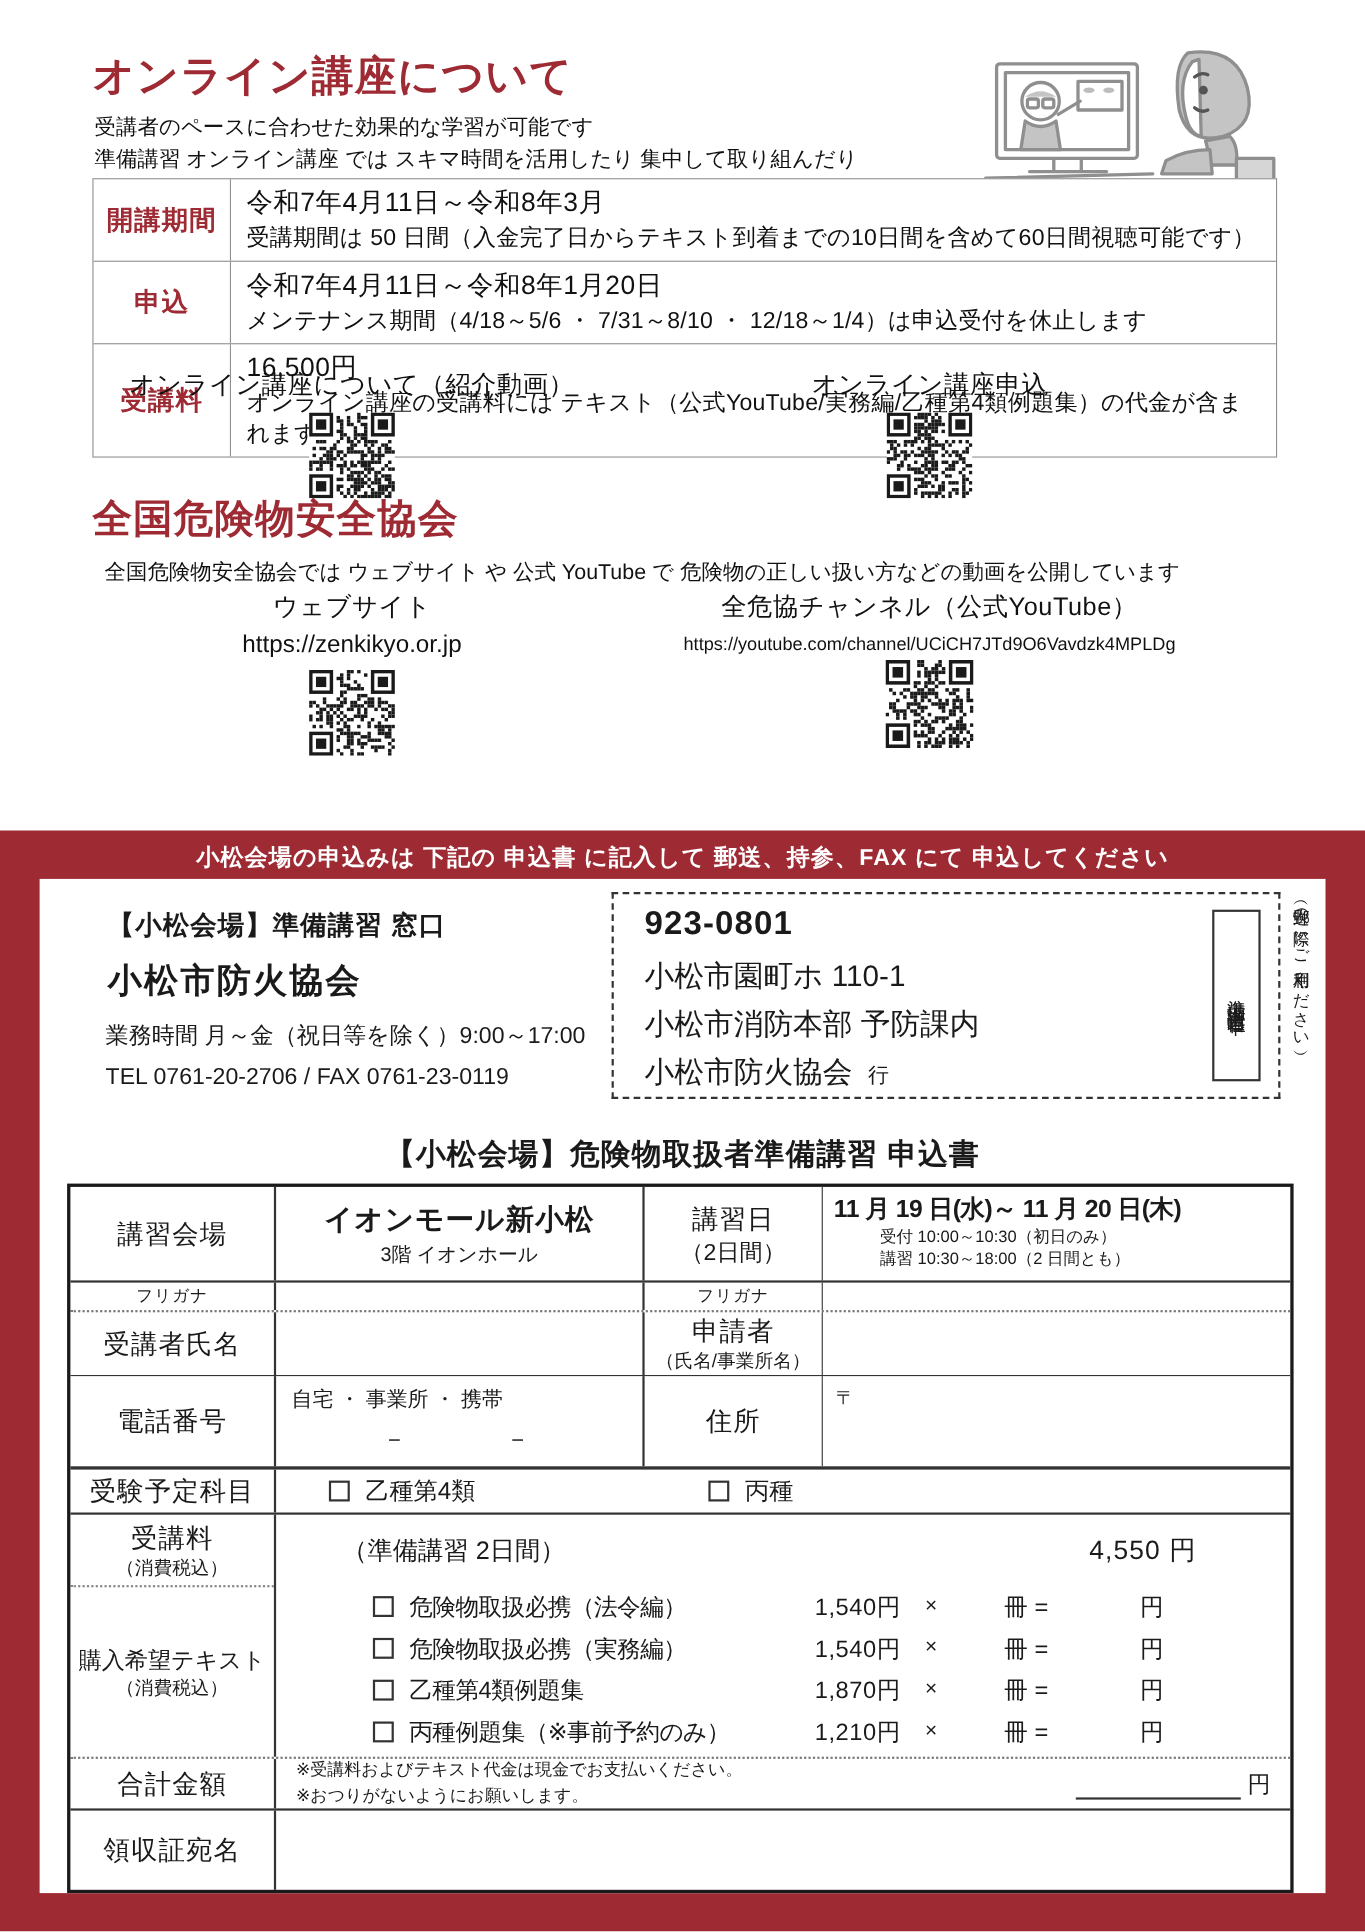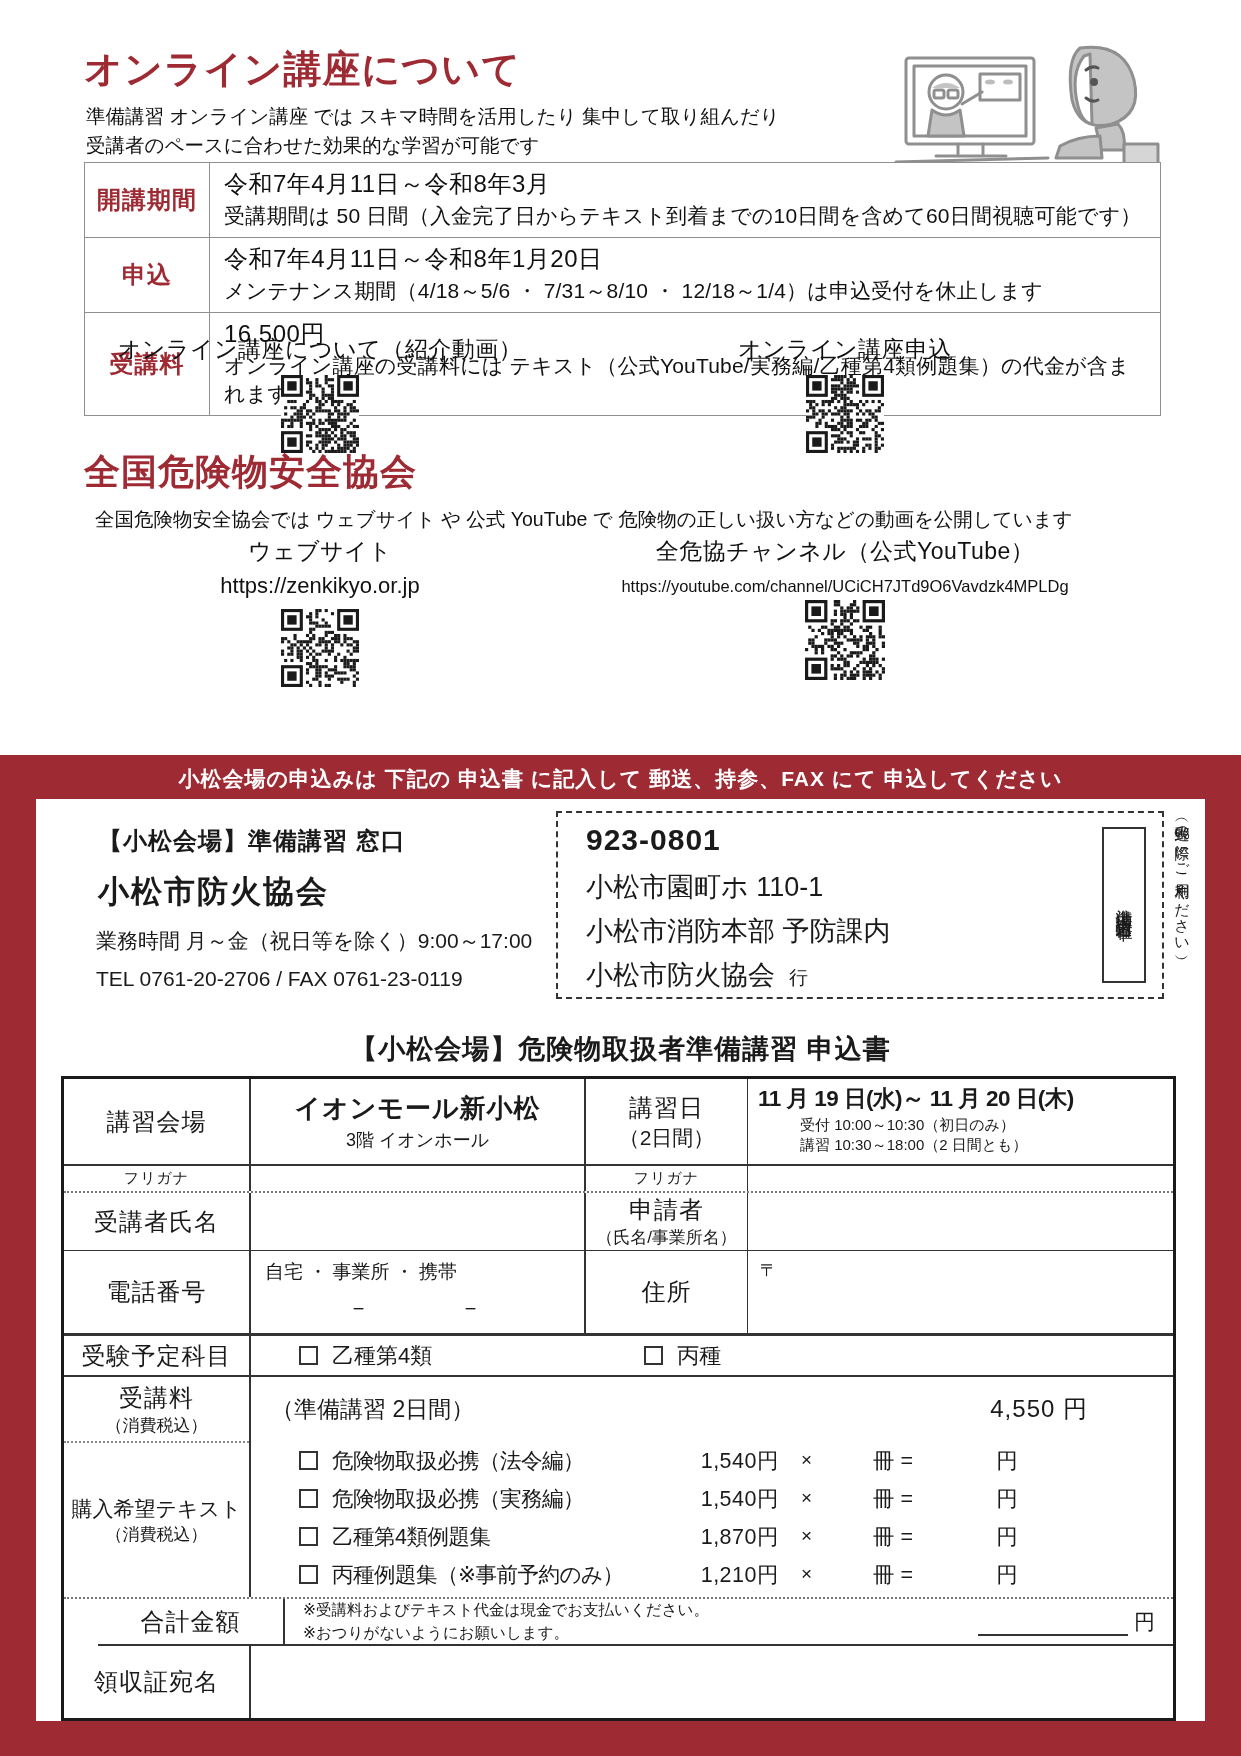--- a/index.html
+++ b/index.html
@@ -88,49 +88,49 @@
   .r5 .content { flex:1; display:flex; align-items:center; padding-left:48px; }
   .cb { display:inline-block; width:19px; height:19px; border:2px solid #333; background:#fff; flex:0 0 19px; }
   .subject-item { display:flex; align-items:center; gap:14px; font-size:22px; }
   .subject-gap { width:212px; }
 
   .r6 { height:222px; border-bottom:2px dotted #777; }
   .r6 .c1 { justify-content:flex-start; }
   .fee-label-cell { width:100%; height:66px; border-bottom:2px dotted #888; display:flex; flex-direction:column; align-items:center; justify-content:center; }
   .texts-label-cell { flex:1; width:100%; display:flex; flex-direction:column; align-items:center; justify-content:center; }
   .texts-label { font-size:21px; letter-spacing:0; }
-  .r6 .content { flex:1; display:flex; flex-direction:column; }
+  .r6 .content { flex:1; display:flex; flex-direction:column;padding-left:40px; }
   .fee-line { height:64px; display:flex; align-items:center; }
   .fee-desc { font-size:23px; margin-left:20px; }
   .fee-amount { margin-left:auto; margin-right:85px; font-size:24px; letter-spacing:1px; }
   .book-row { height:38px; display:flex; align-items:center; padding-left:48px; font-size:21.5px; }
   .book-name { flex:0 0 332px; margin-left:14px; letter-spacing:-0.5px; }
   .book-price { flex:0 0 115px; text-align:right; letter-spacing:0.5px; }
   .book-x { flex:0 0 55px; text-align:center; font-size:19px; }
   .book-unit { flex:0 0 118px; text-align:center; }
   .book-yen { flex:0 0 110px; text-align:center; }
 
-  .r7 { height:47px; border-bottom:2px solid #333;margin-left:34px; }
+  .r7 { height:47px; border-bottom:2px solid #333; }
   .r7 .content { flex:1; display:flex; align-items:center; }
   .total-notes { font-size:15.5px; line-height:1.45; margin-left:18px; }
   .total-fill { margin-left:auto; margin-right:18px; display:flex; align-items:flex-end; gap:6px; }
   .total-line { width:150px; border-bottom:2px solid #333; height:24px; }
   .total-yen { font-size:21px; }
 
   .r8 { flex:1; }
 </style>
 </head>
 <body>
 
 <div class="page">
 
   <h1 class="main-title">オンライン講座について</h1>
   <div class="intro">
+    <div>受講者のペースに合わせた効果的な学習が可能です</div>
     <div>準備講習 オンライン講座 では スキマ時間を活用したり 集中して取り組んだり</div>
-    <div>受講者のペースに合わせた効果的な学習が可能です</div>
   </div>
 
   <div class="illustration">
     <svg width="285" height="128" viewBox="0 0 285 128">
       <g stroke="#8f8f8f" stroke-width="3" fill="none" stroke-linecap="round" stroke-linejoin="round">
         <rect x="18" y="18" width="128" height="86" rx="3" fill="#fff"></rect>
         <rect x="26" y="26" width="112" height="70" fill="#fff"></rect>
         <line x1="70" y1="104" x2="70" y2="114"></line>
         <line x1="95" y1="104" x2="95" y2="114"></line>
         <line x1="48" y1="116" x2="118" y2="116"></line>

